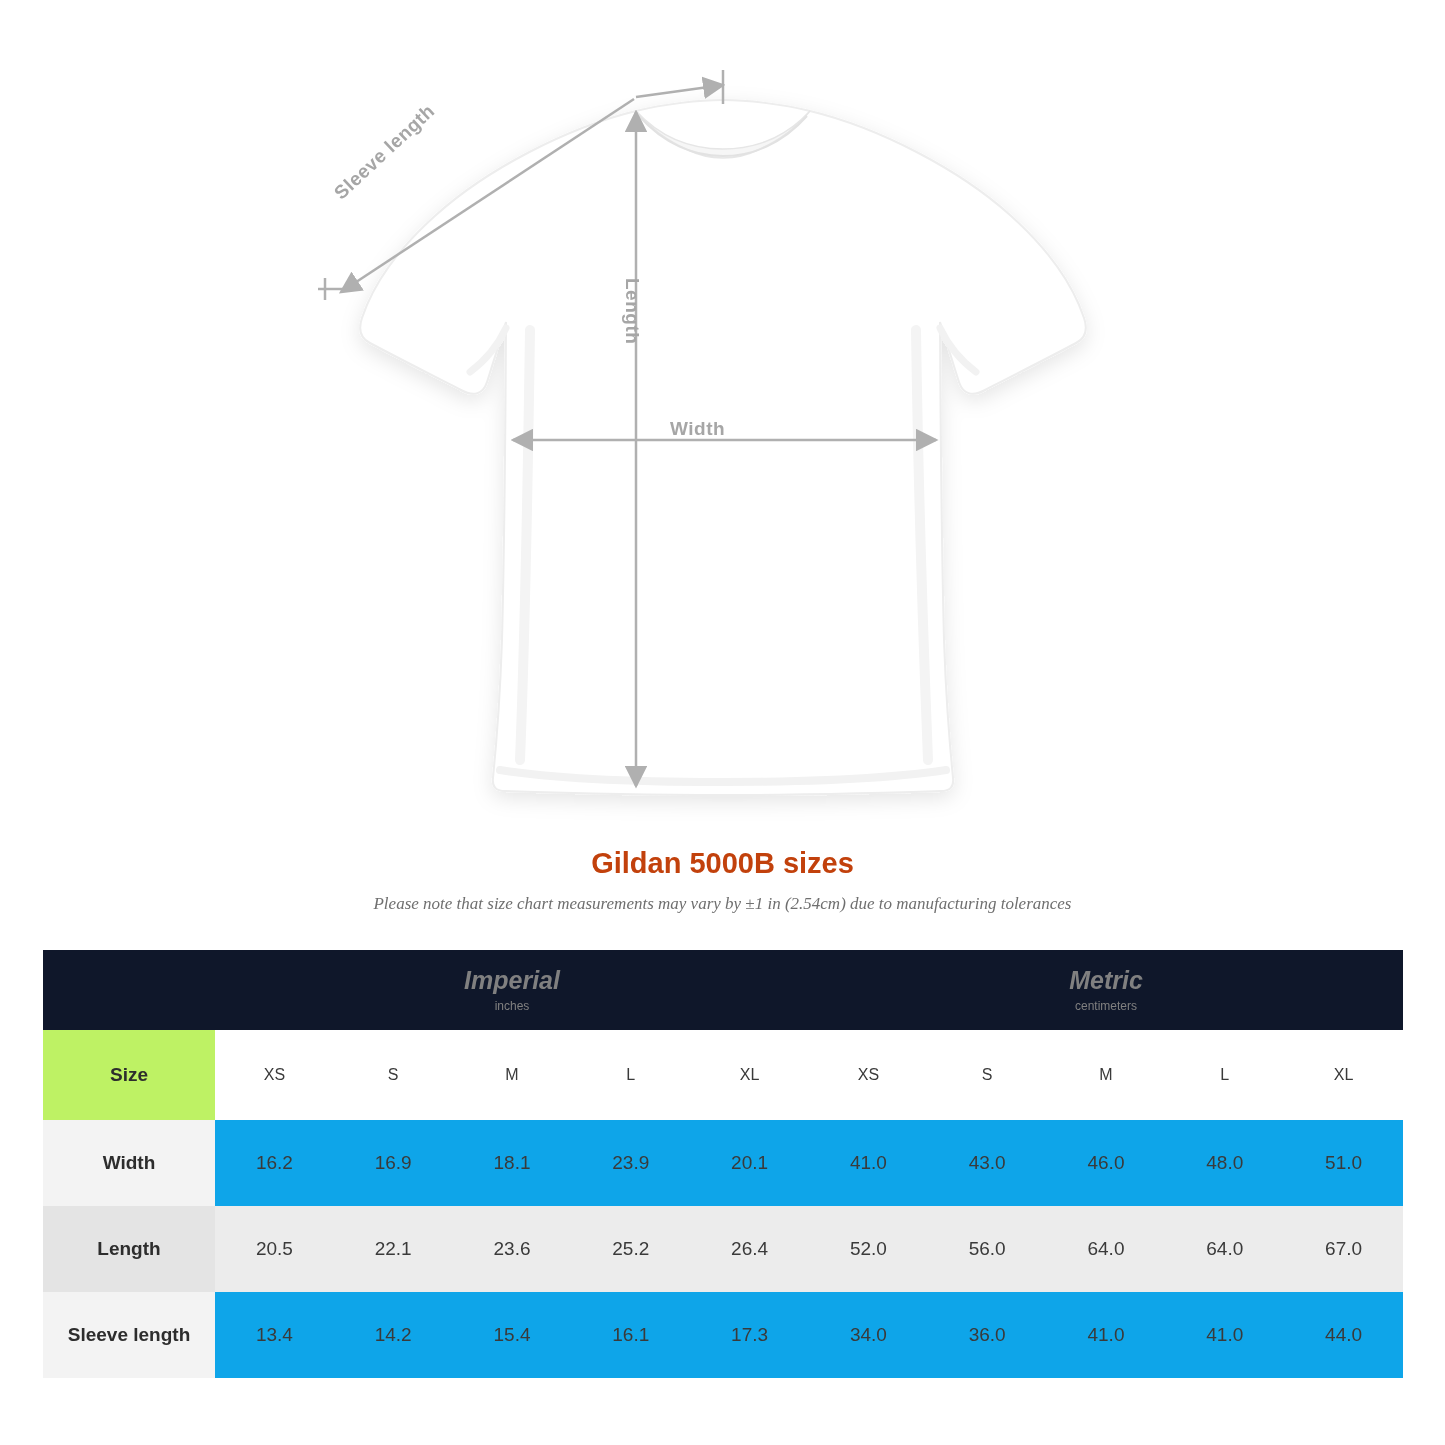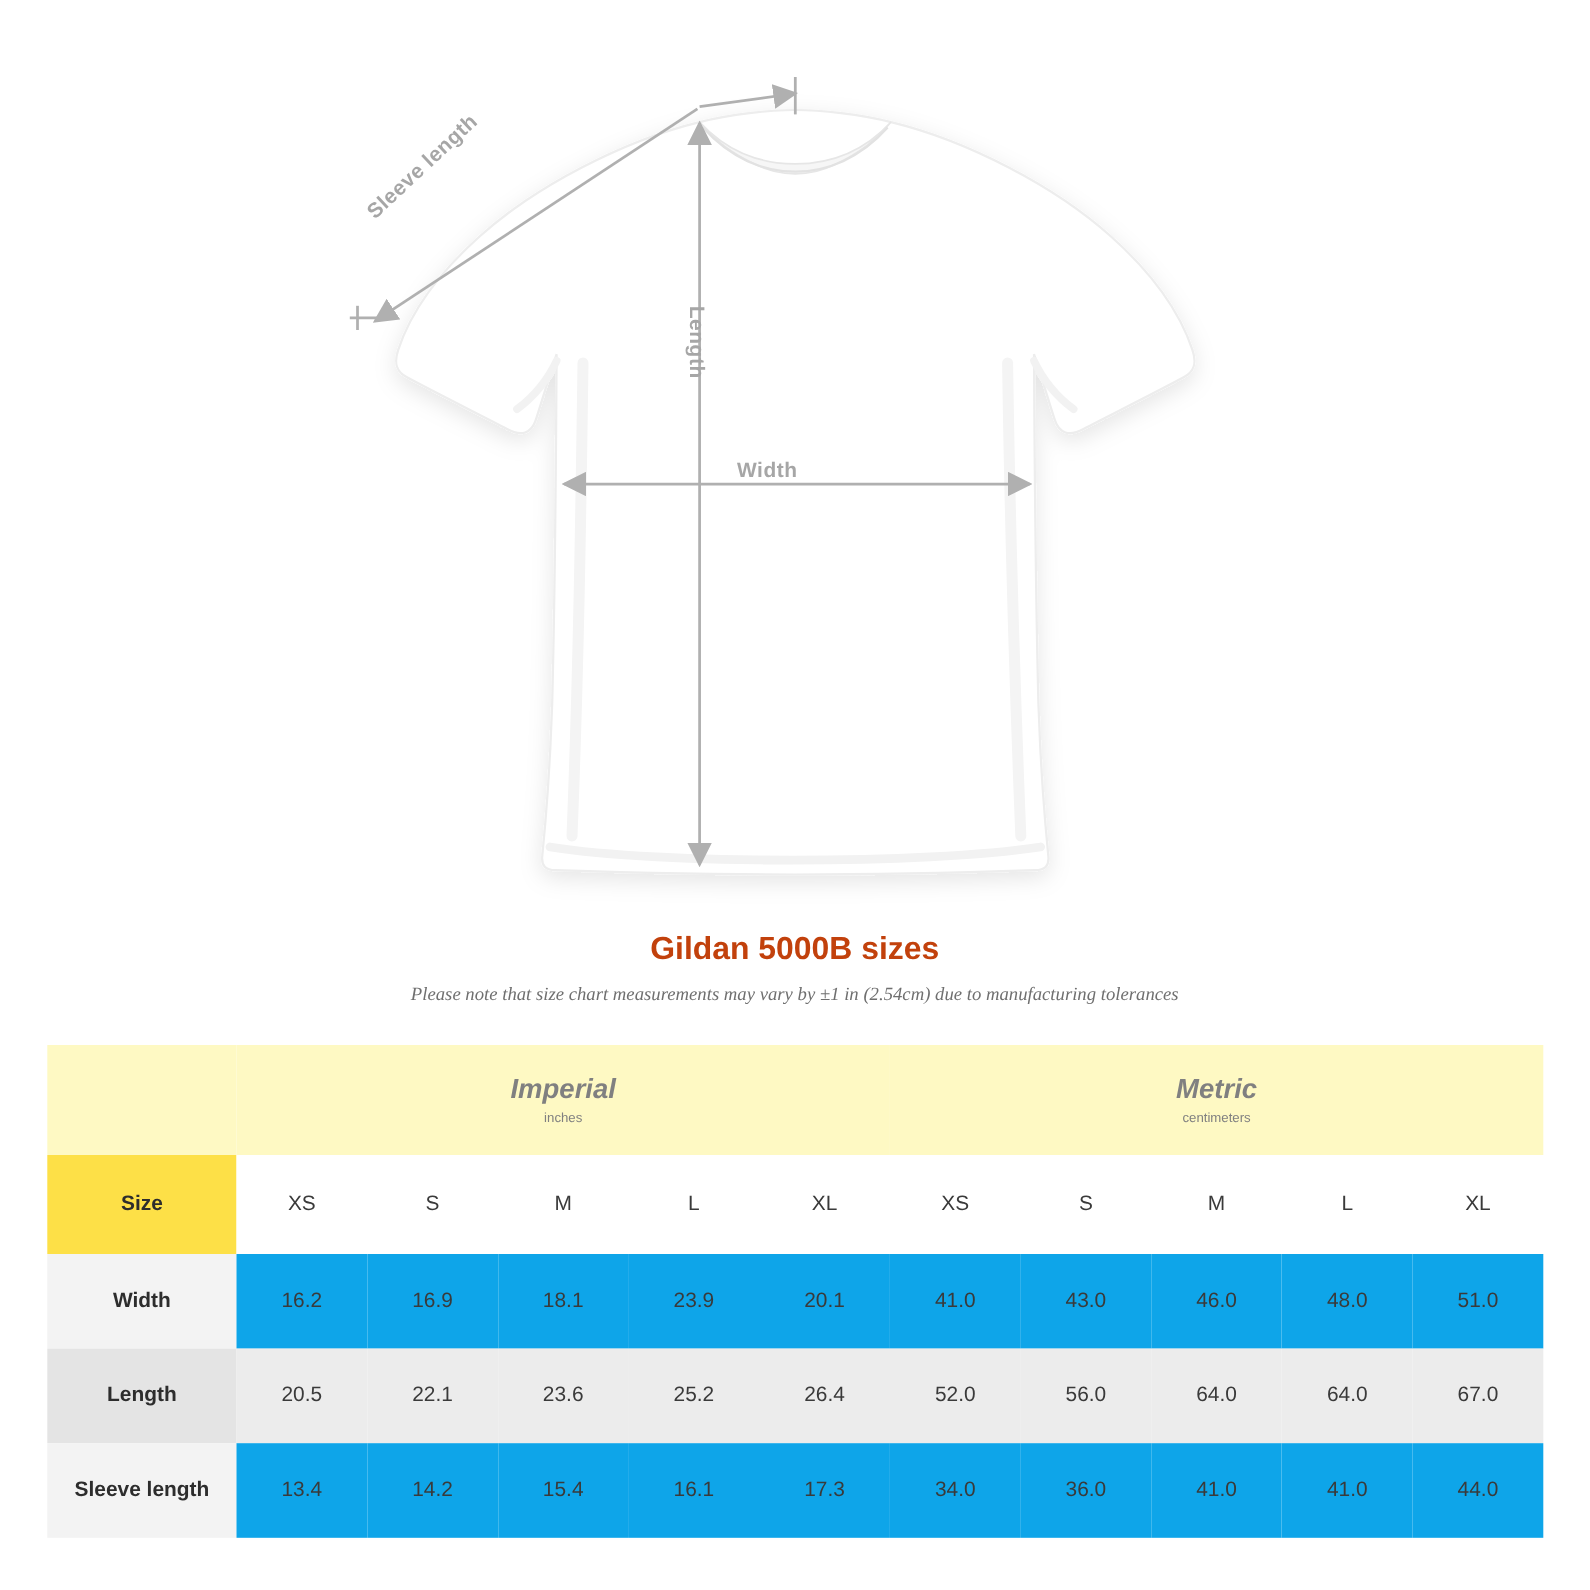--- a/index.html
+++ b/index.html
@@ -84,46 +84,46 @@
     border-collapse: collapse;
     width: 100%;
     table-layout: fixed;
   }
   table.size-table td, table.size-table th {
     border: none;
     text-align: center;
     vertical-align: middle;
   }
   .unit-header-row td {
-    background: #fef9c3;
-    height: 100px;
+    background: #0f172a;
+    height: 80px;
     padding: 0;
   }
   .unit-name {
     font-size: 25px;
     font-style: italic;
     font-weight: bold;
     color: #808080;
     line-height: 1.3;
   }
   .unit-sub {
     font-size: 12px;
     color: #808080;
     line-height: 1.6;
   }
   .sizes-row td {
     height: 88px;
-    font-size: 19px;
+    font-size: 16px;
     color: #3a3a3a;
     background: #ffffff;
     border-left: 1px solid #ececec;
   }
   .sizes-row td:first-child {
     border-left: none;
-    background: #fde047;
+    background: #bef264;
     font-weight: bold;
     font-size: 19px;
     color: #2d2d2d;
   }
   .data-row td {
     height: 84px;
     font-size: 19px;
     color: #3a3a3a;
     border-top: 1px solid #ececec;
     border-left: 1px solid #ececec;

